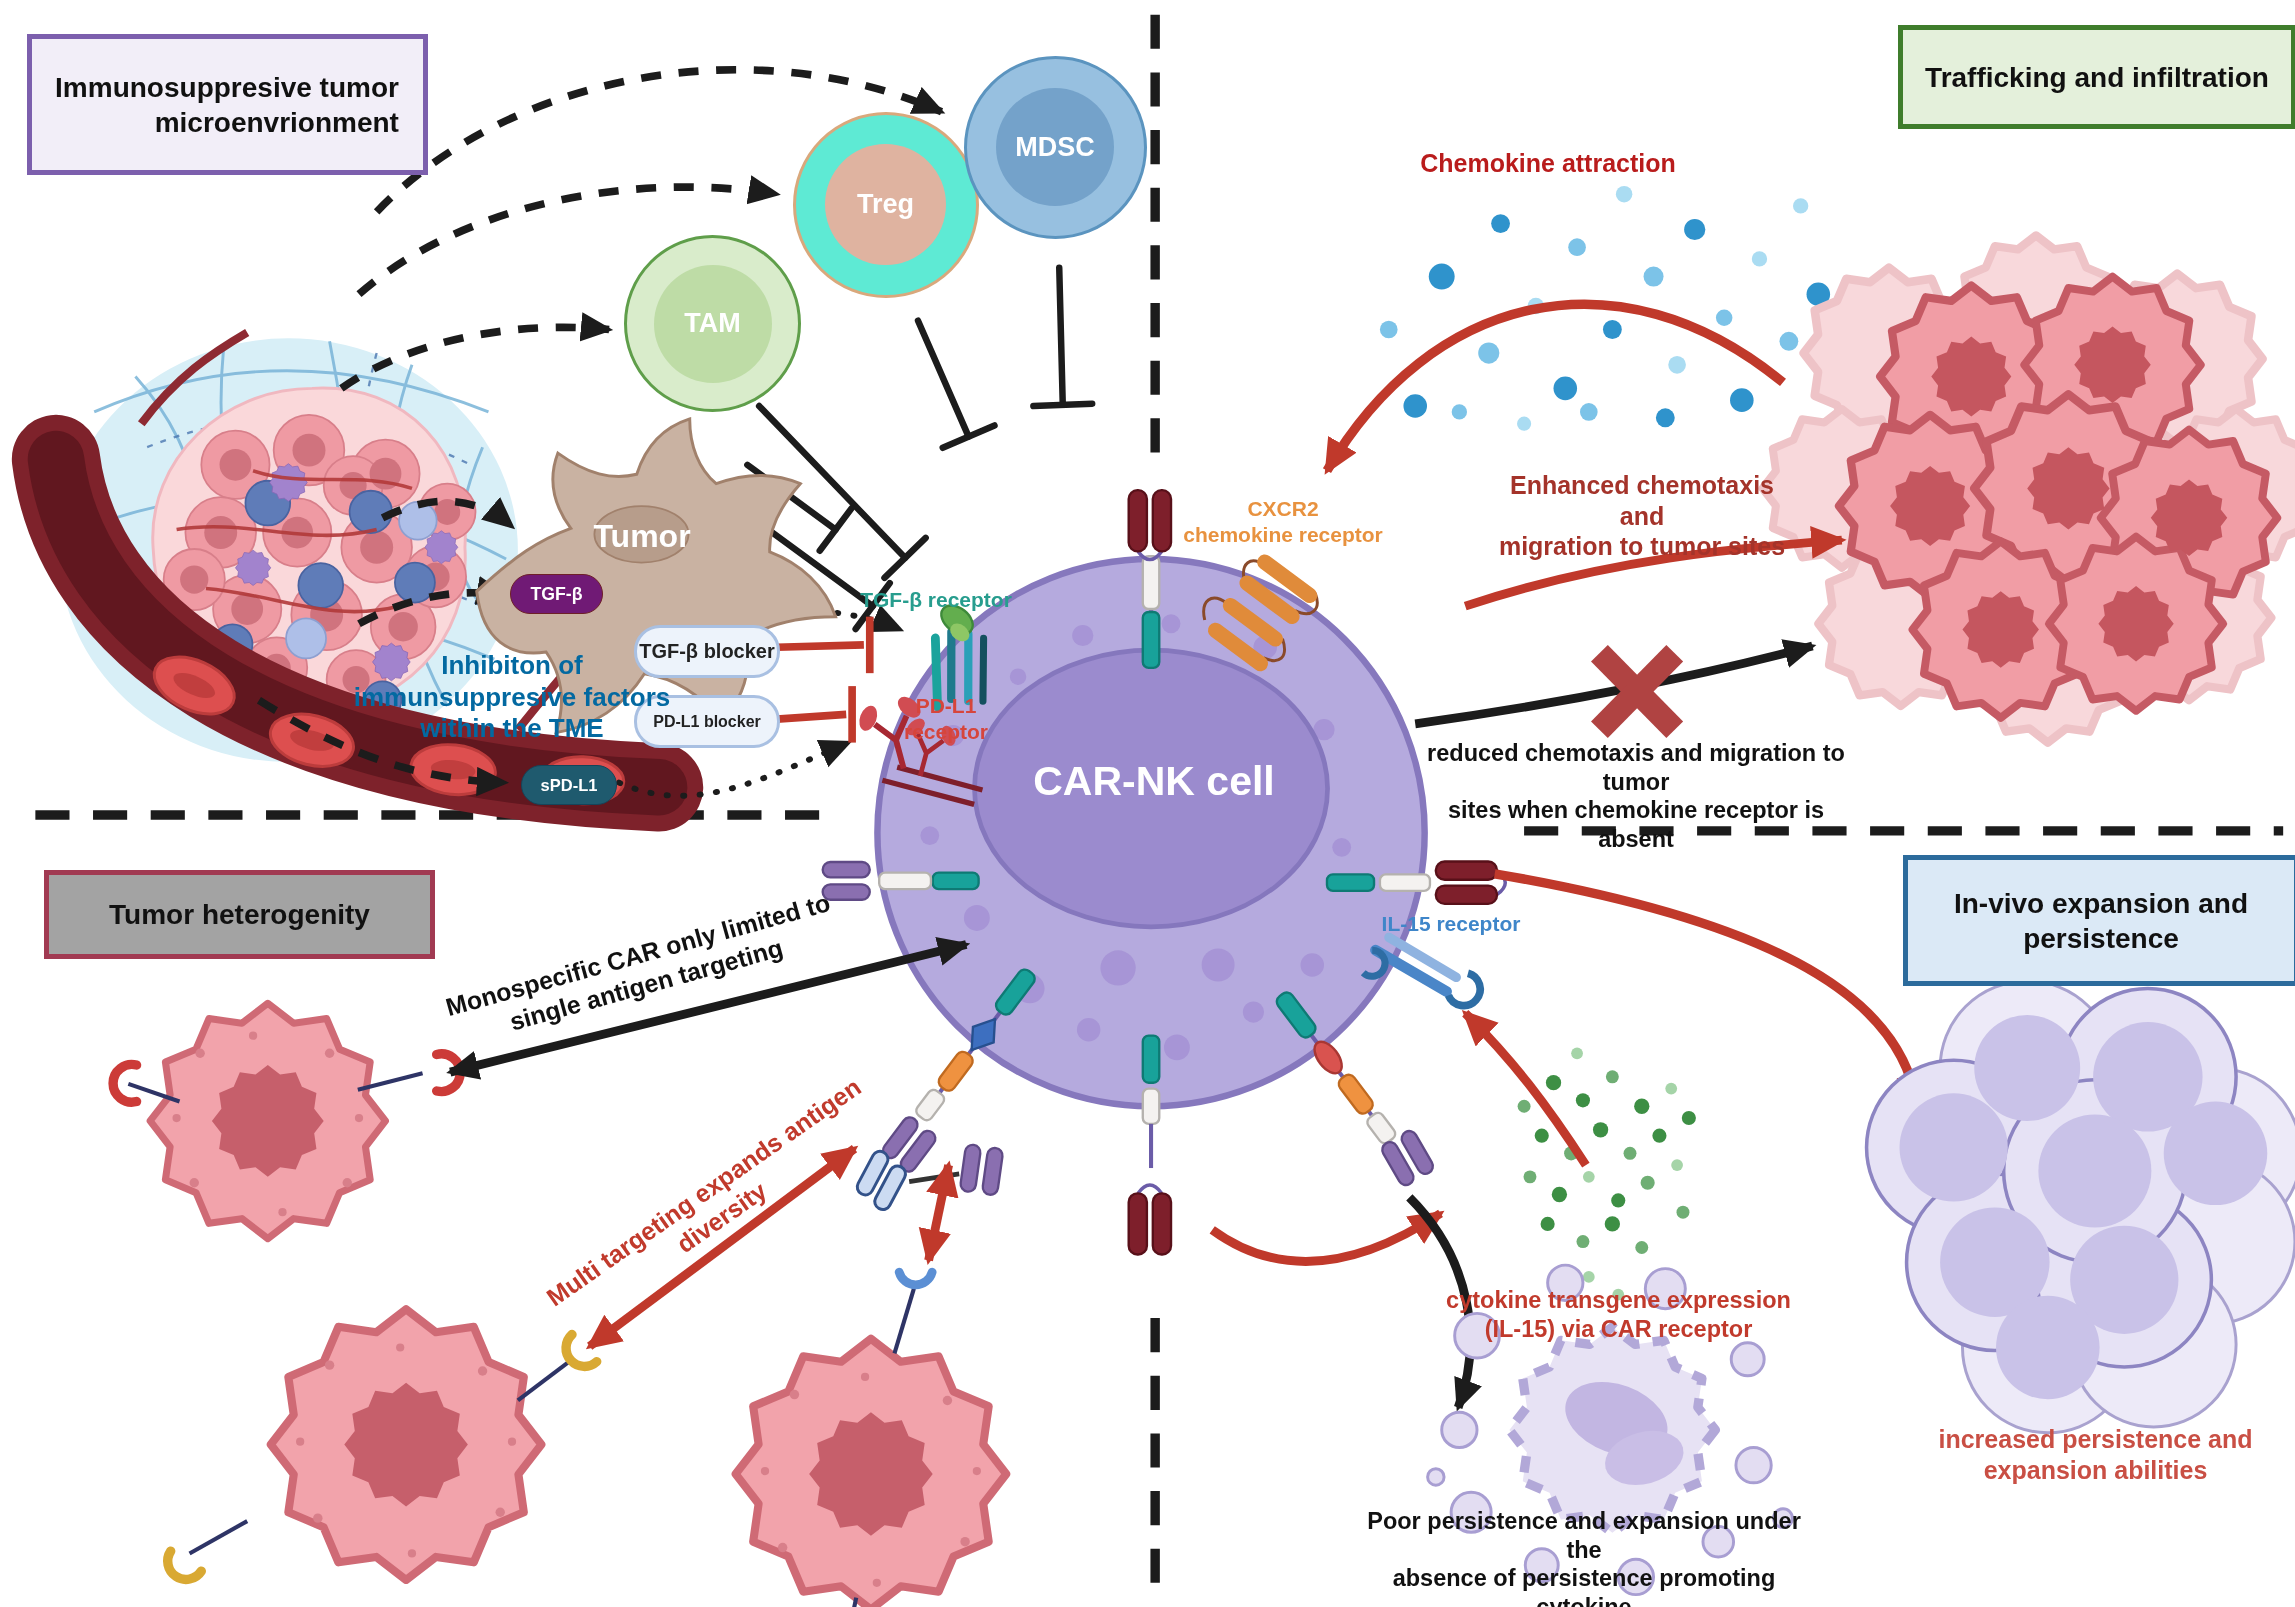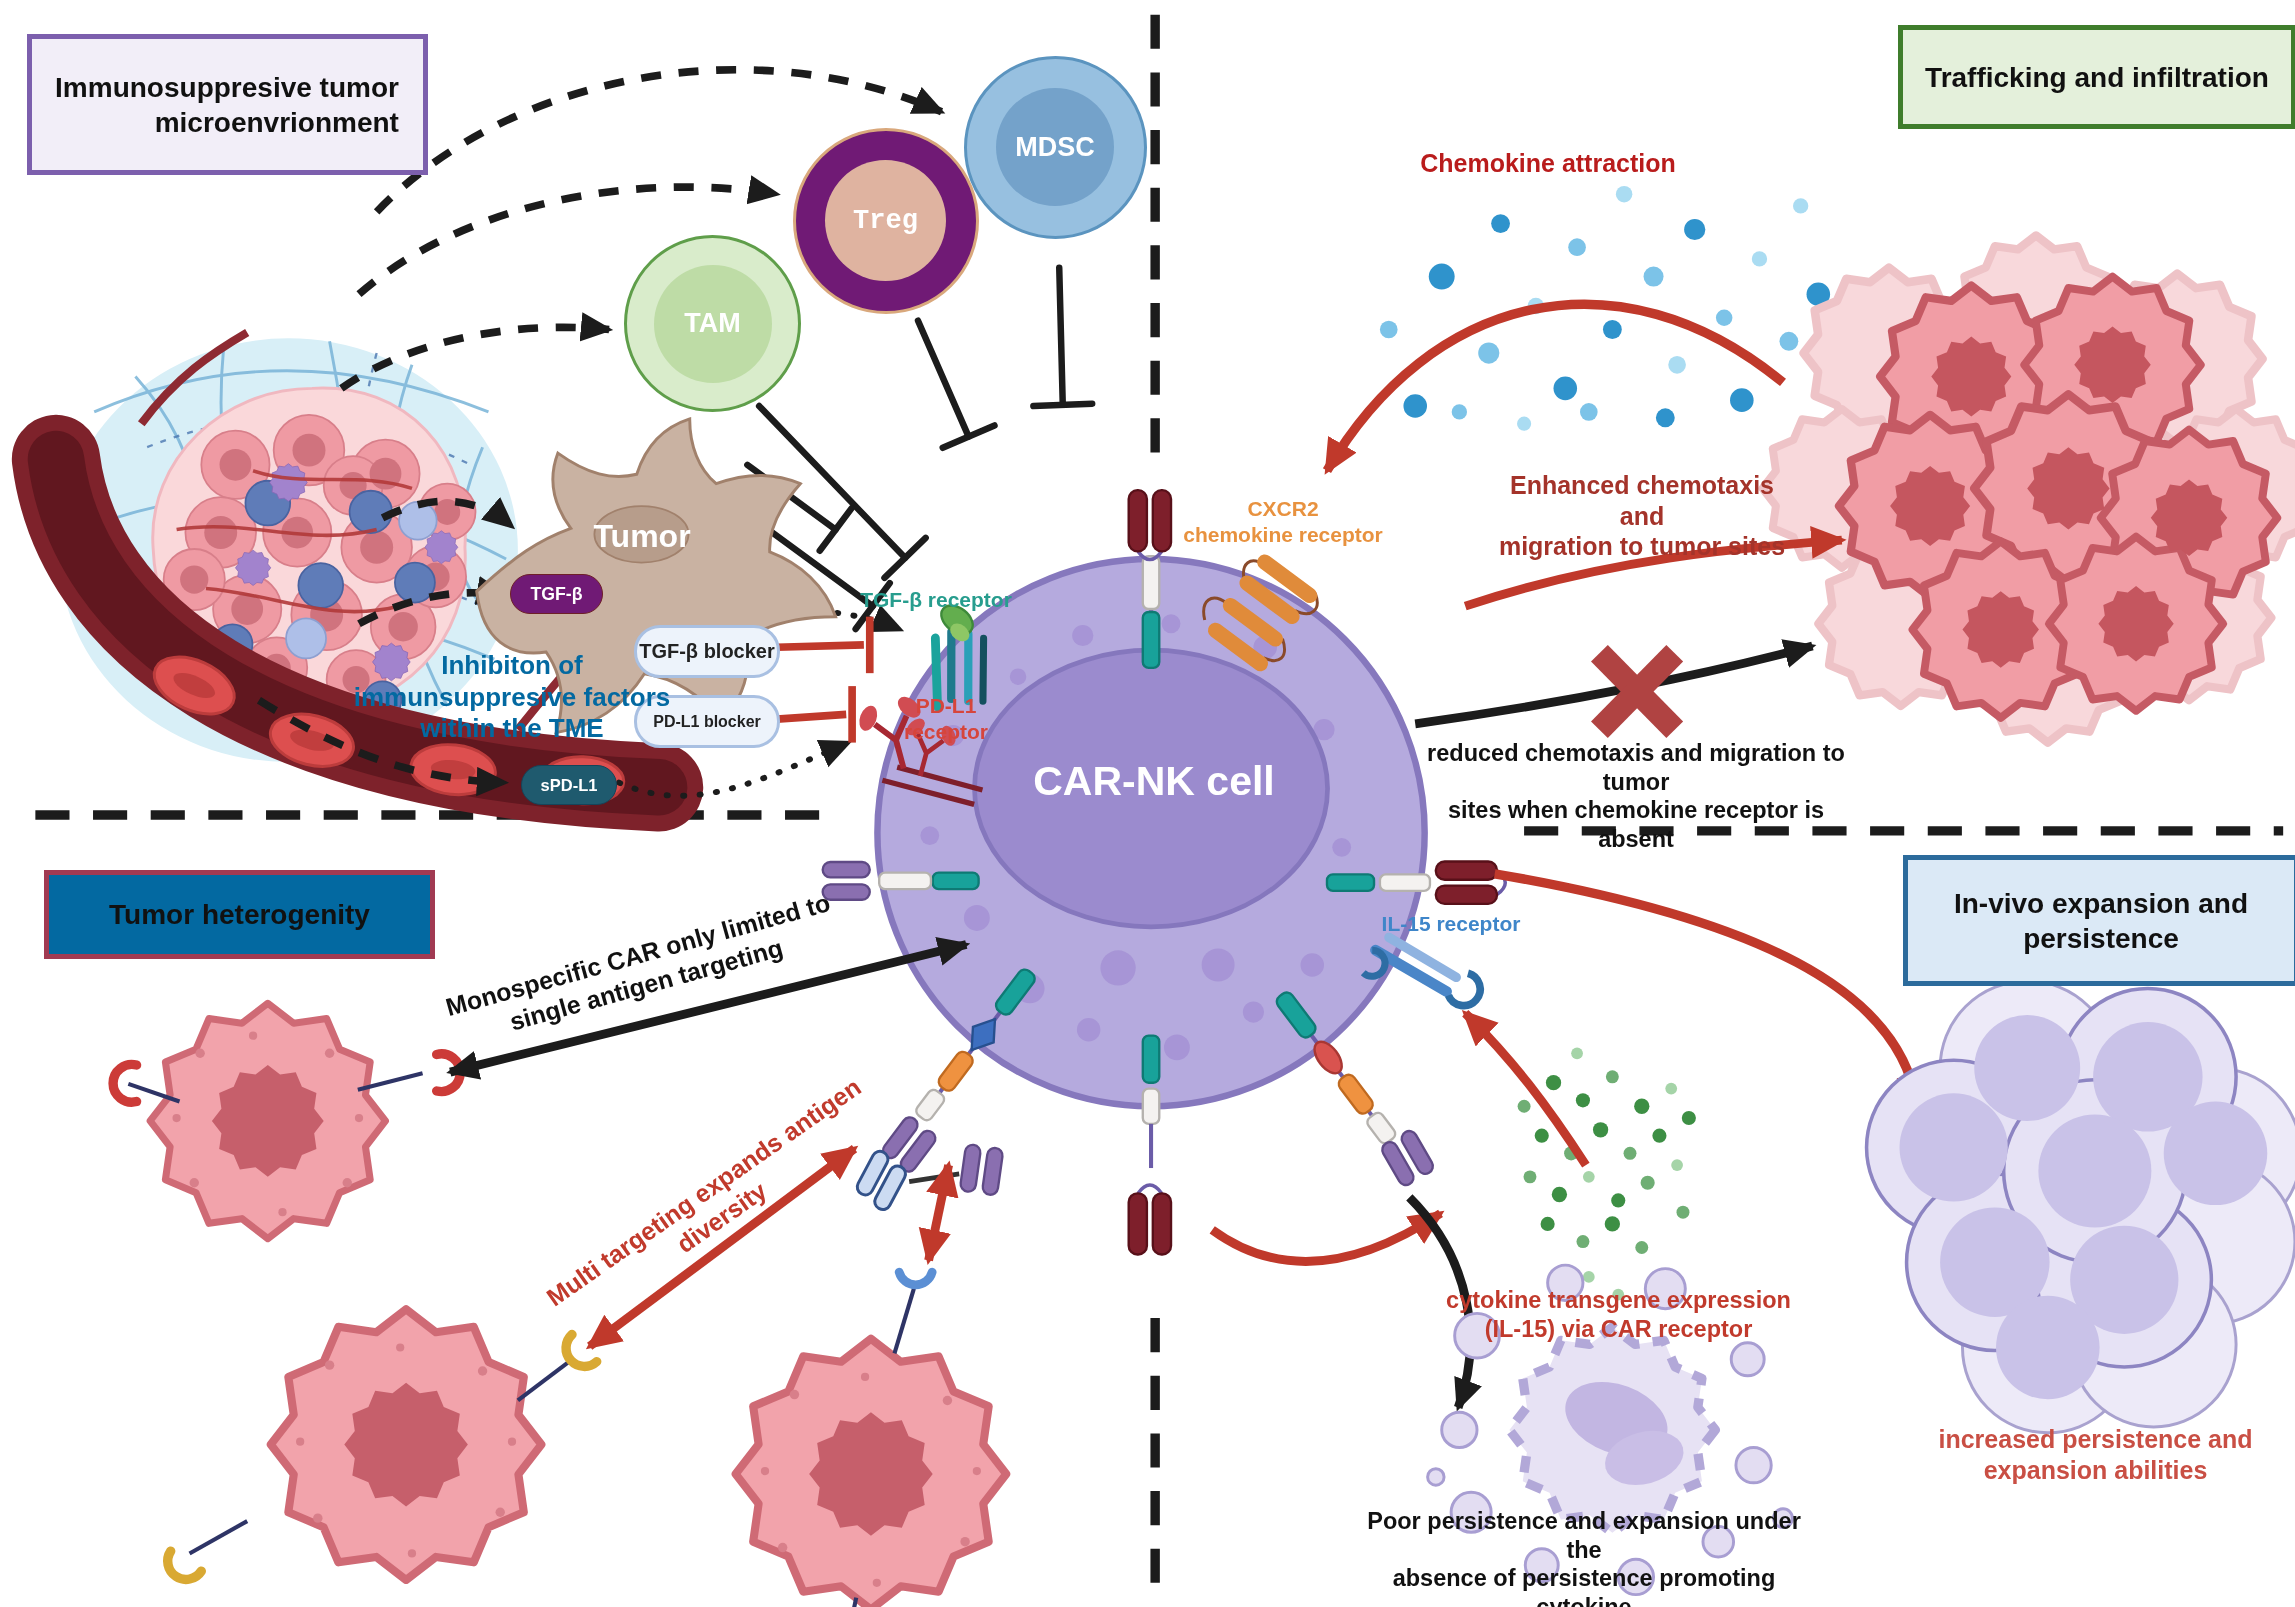--- a/index.html
+++ b/index.html
@@ -519,30 +519,30 @@
 
   <g>
     <path d="M810,1005 C875,945 915,918 970,898 C938,855 932,812 948,770 C998,806 1040,816 1082,806 C1098,756 1128,726 1172,712 C1172,757 1187,797 1217,822 C1272,802 1318,804 1360,822 C1322,865 1306,902 1308,938 C1360,958 1402,995 1420,1048 C1360,1048 1310,1058 1268,1085 C1278,1140 1262,1188 1226,1225 C1190,1180 1148,1153 1095,1145 C1060,1200 1008,1235 945,1245 C962,1192 954,1146 928,1108 C868,1117 820,1090 810,1005 Z" fill="#c9b2a2" stroke="#a1816c" stroke-width="5"></path>
     <ellipse cx="1090" cy="908" rx="80" ry="48" fill="#b79d8b" stroke="#a1816c" stroke-width="3"></ellipse>
   </g>
 </svg>
 
 <div class="titlebox" style="left:26.5px;top:34px;width:391px;height:131px;border:5.9px solid #7c5fad;background:#f2eef8;font-size:28px;text-align:right;">Immunosuppresive tumor
 microenvrionment</div>
 <div class="titlebox" style="left:1898px;top:25px;width:388px;height:94px;border:5.9px solid #3f7d2c;background:#e4f0db;font-size:28px;">Trafficking and infiltration</div>
-<div class="titlebox" style="left:44px;top:870px;width:381px;height:79px;border:5.9px solid #a13a52;background:#0369a1;font-size:28px;">Tumor heterogenity</div>
+<div class="titlebox" style="left:44px;top:870px;width:381px;height:79px;border:5.9px solid #a13a52;background:#a3a3a3;font-size:28px;">Tumor heterogenity</div>
 <div class="titlebox" style="left:1903px;top:855px;width:386px;height:121px;border:5.9px solid #2c6b9c;background:#dbe9f6;font-size:28px;">In-vivo expansion and
 persistence</div>
 
 <div class="cellcirc" style="left:624px;top:235px;width:171px;height:171px;background:#d9eccb;border:3.5px solid #5f9e4a;">
   <div class="cellinner" style="left:26.5px;top:26.5px;width:118px;height:118px;background:#bedca6;font-size:27px;">
     <span>TAM</span>
   </div>
 </div>
-<div class="cellcirc" style="left:793px;top:128px;width:180px;height:180px;background:#701a75;border:3.5px solid #d9a87c;font-family:Liberation Mono, monospace;">
+<div class="cellcirc" style="left:793px;top:112px;width:180px;height:180px;background:#5eead4;border:3.5px solid #d9a87c;">
   <div class="cellinner" style="left:29px;top:29px;width:121px;height:121px;background:#dfb3a0;font-size:27px;">
     <span>Treg</span>
   </div>
 </div>
 <div class="cellcirc" style="left:964px;top:56px;width:177px;height:177px;background:#97c0e0;border:3.5px solid #5b94bf;">
   <div class="cellinner" style="left:29px;top:29px;width:118px;height:118px;background:#74a2ca;font-size:27px;">
     <span>MDSC</span>
   </div>
 </div>
 <div class="lbl" style="left:589px;top:517px;width:106px;font-size:32px;color:#fff;">Tumor</div>

